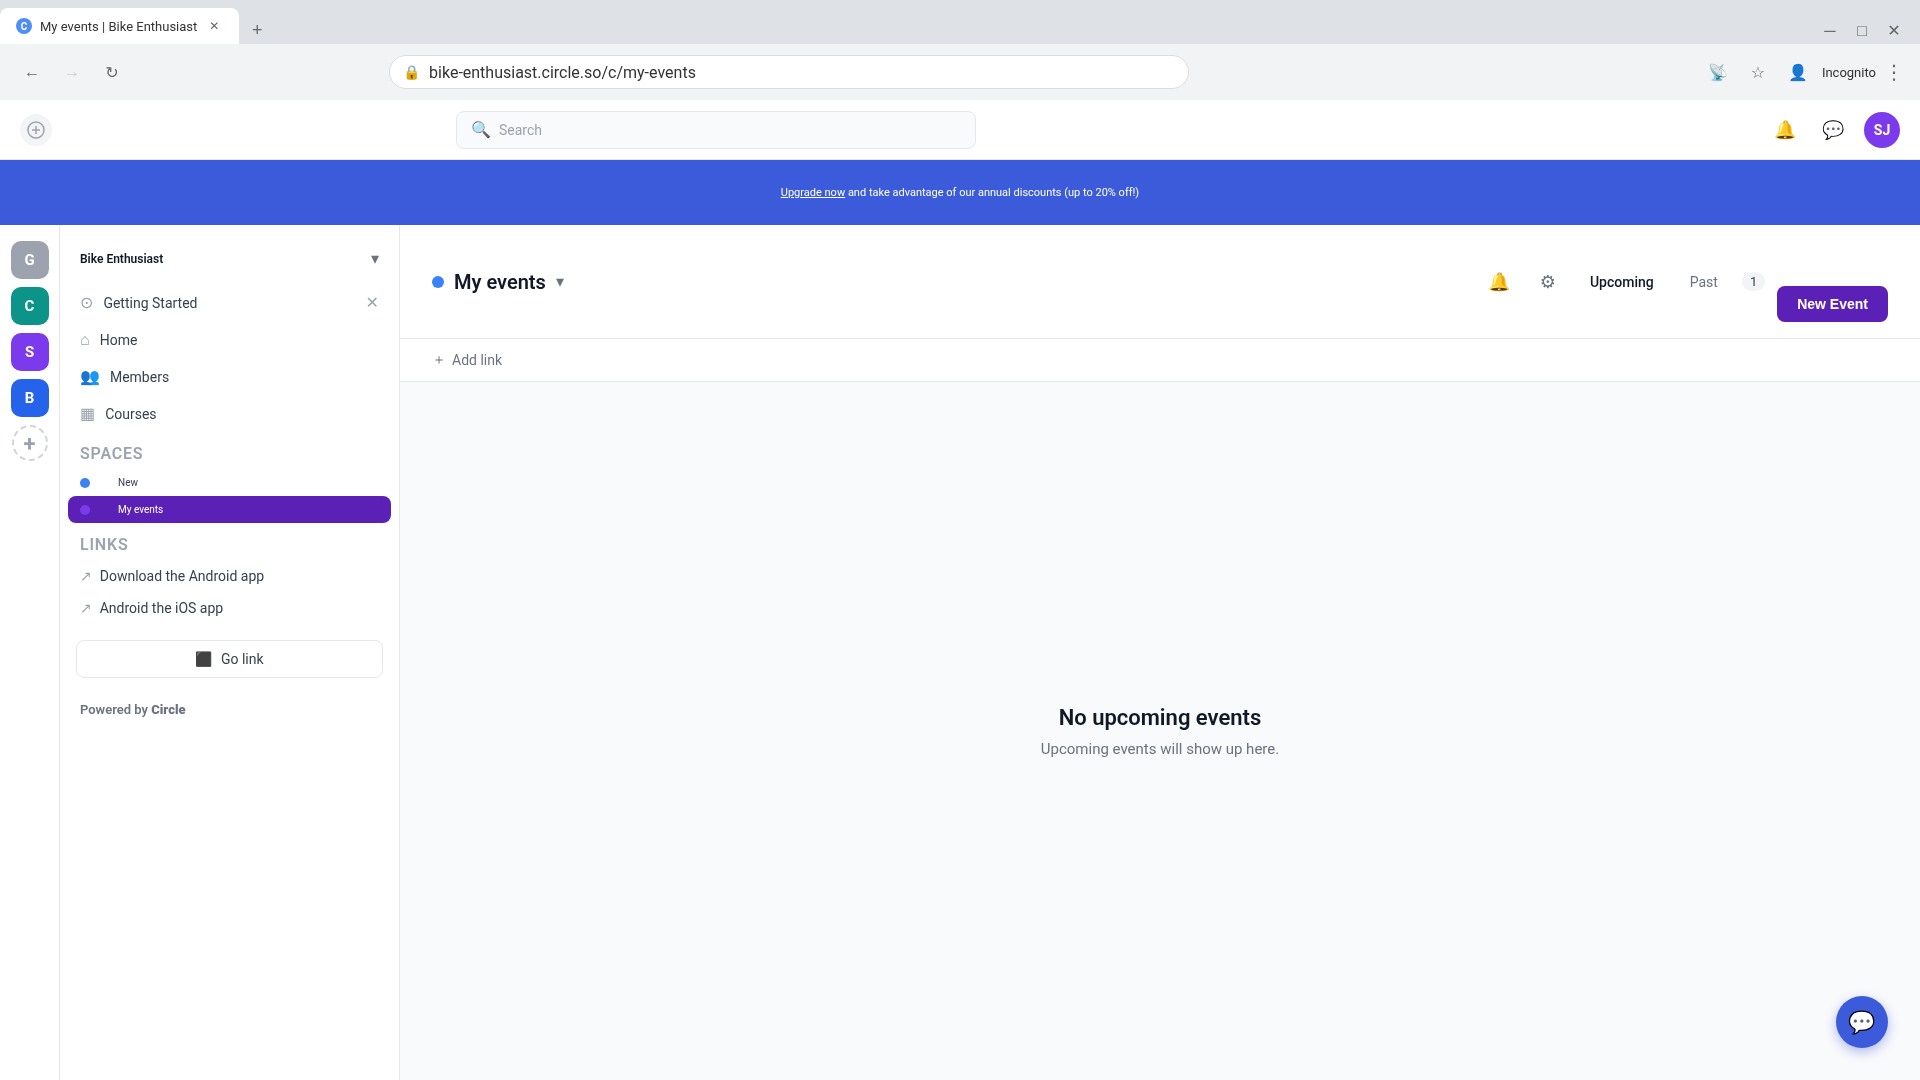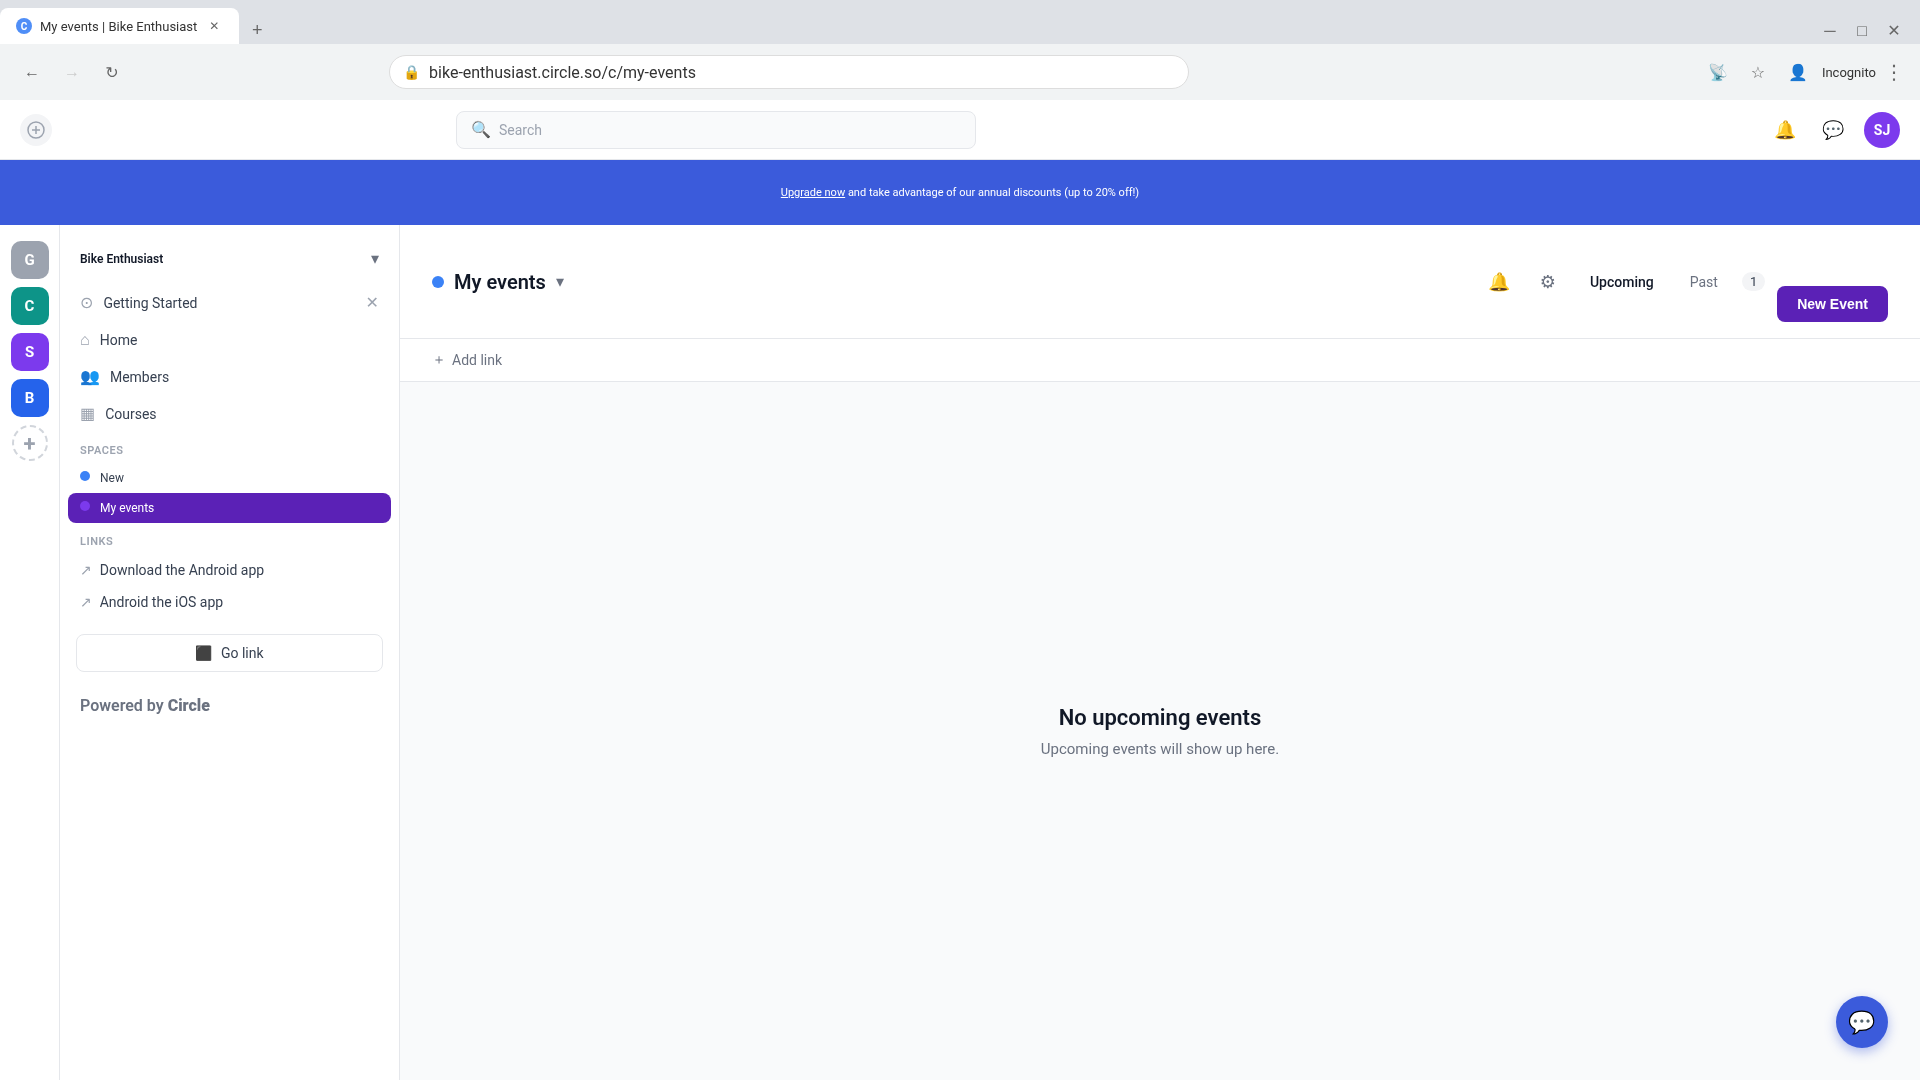--- a/index.html
+++ b/index.html
@@ -60,29 +60,29 @@
     .icon-sidebar-item.add { background: none; color: #9ca3af; font-size: 22px; border: 2px dashed #d1d5db; width: 36px; height: 36px; border-radius: 50%; }
 
     
     .nav-sidebar { width: 340px; border-right: 1px solid #e5e7eb; overflow-y: auto; padding: 16px 0; flex-shrink: 0; }
     .sidebar-header { display: flex; align-items: center; justify-content: space-between; padding: 8px 20px 16px; }
     .sidebar-title { font-size: 12px; font-weight: 600; color: #111827; }
     .sidebar-chevron { color: #6b7280; cursor: pointer; font-size: 16px; }
     .sidebar-nav-item { display: flex; align-items: center; gap: 10px; padding: 9px 20px; cursor: pointer; font-size: 14px; color: #374151; }
     .sidebar-nav-icon { font-size: 16px; color: #9ca3af; }
     .sidebar-nav-close { margin-left: auto; color: #9ca3af; font-size: 16px; cursor: pointer; }
-    .sidebar-section-title { font-size: 11px; font-weight: 600; color: #9ca3af; text-transform: uppercase; letter-spacing: 0.05em; padding: 12px 20px 6px; }
-    .sidebar-space-item { display: flex; align-items: flex-start; gap: 10px; padding: 8px 20px; cursor: pointer; font-size: 12px; color: #374151; }
+    .sidebar-section-title { font-size: 16px; font-weight: 600; color: #9ca3af; text-transform: uppercase; letter-spacing: 0.05em; padding: 12px 20px 6px; }
+    .sidebar-space-item { display: flex; align-items: flex-end; gap: 28px; padding: 8px 20px; cursor: pointer; font-size: 10px; color: #374151; }
     .sidebar-space-item.active { background: #5b21b6; color: white; border-radius: 8px; margin: 0 8px; padding: 8px 12px; }
     .space-dot { width: 10px; height: 10px; border-radius: 50%; background: #3b82f6; flex-shrink: 0; }
     .space-dot.purple { background: #7c3aed; }
     .sidebar-link-item { display: flex; align-items: center; gap: 8px; padding: 8px 20px; cursor: pointer; font-size: 14px; color: #374151; }
     .link-arrow { color: #9ca3af; font-size: 14px; }
     .go-live-btn { margin: 16px; border: 1px solid #e5e7eb; border-radius: 8px; padding: 10px 16px; display: flex; align-items: center; justify-content: center; gap: 8px; font-size: 14px; color: #374151; cursor: pointer; }
-    .powered-by { padding: 8px 20px; font-size: 16px; color: #9ca3af; }
+    .powered-by { padding: 8px 20px; font-size: 13px; color: #9ca3af; }
     .powered-by span { font-weight: 600; color: #6b7280; }
 
     
     .main-content { flex: 1; display: flex; flex-direction: column; overflow: hidden; }
     .content-header { display: flex; align-items: center; padding: 16px 32px; border-bottom: 1px solid #e5e7eb; gap: 16px; flex-shrink: 0; }
     .content-title-area { display: flex; align-items: center; gap: 10px; flex: 1; }
     .content-dot { width: 12px; height: 12px; border-radius: 50%; background: #3b82f6; flex-shrink: 0; }
     .content-title { font-size: 20px; font-weight: 600; color: #111827; }
     .content-chevron { color: #6b7280; cursor: pointer; font-size: 16px; }
     .header-actions { display: flex; align-items: center; gap: 12px; margin-left: auto; }

